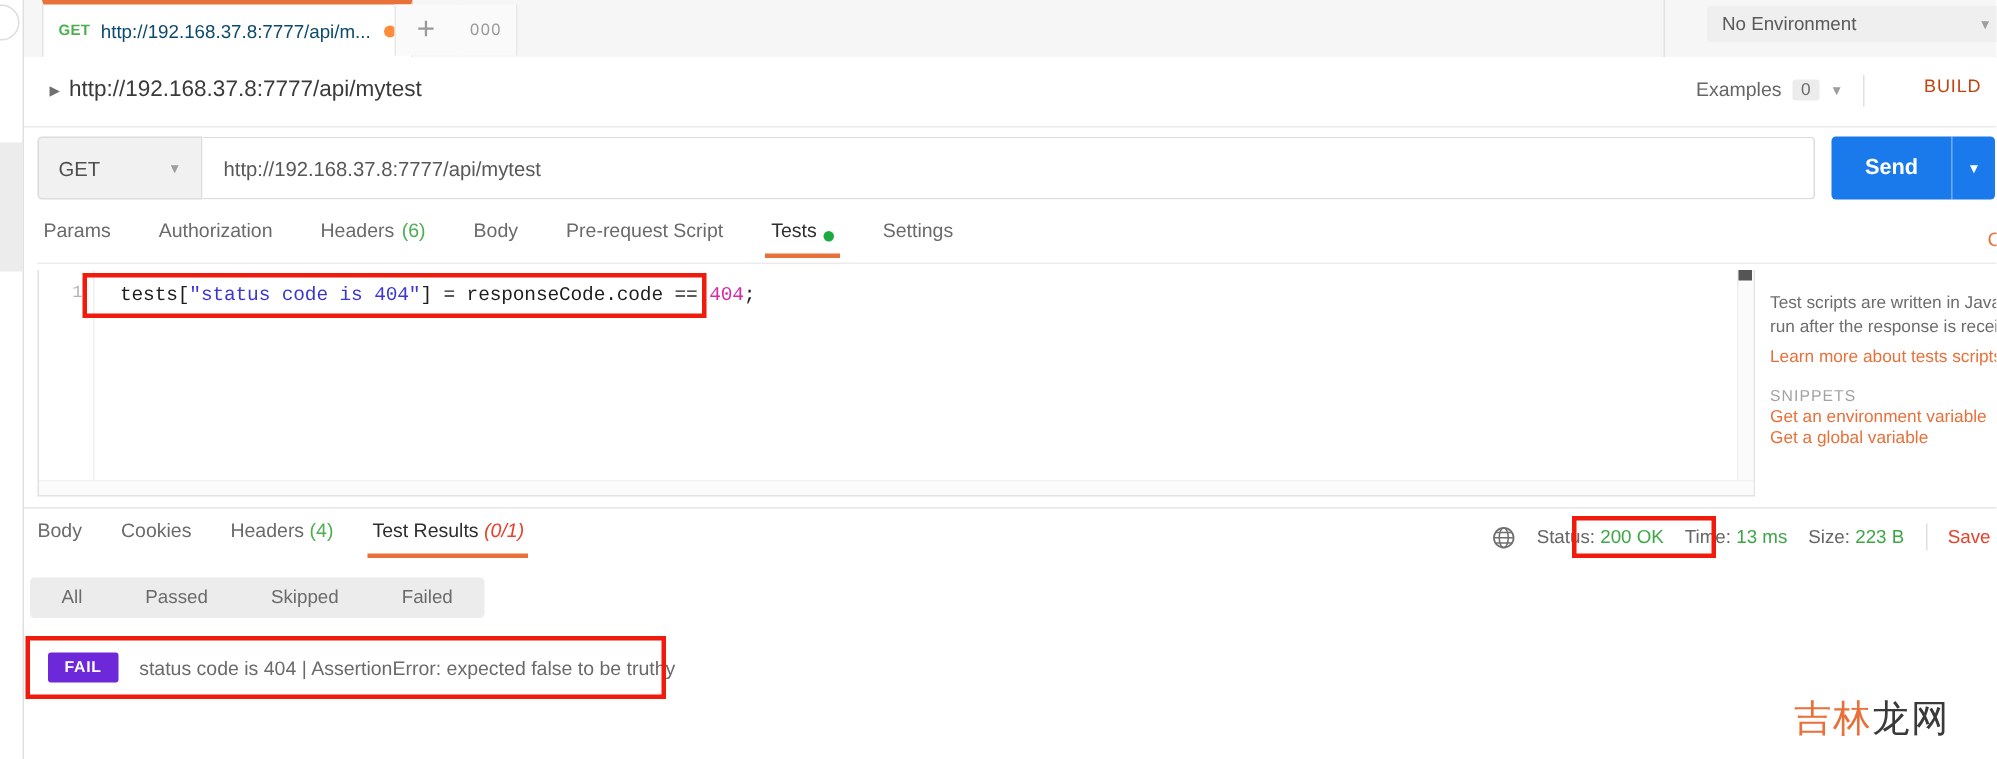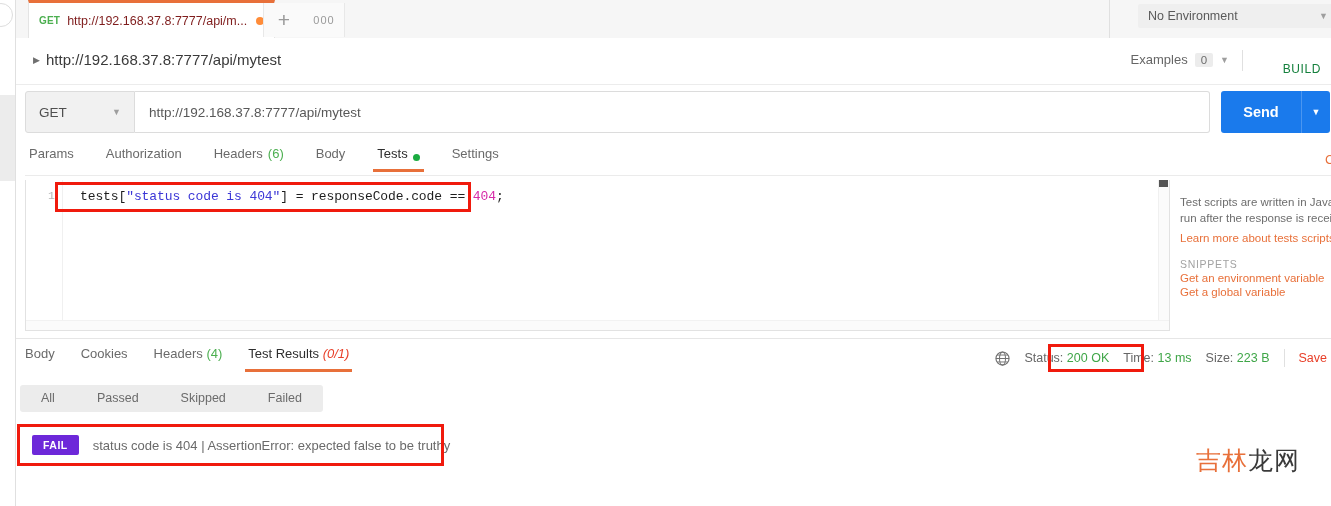--- a/index.html
+++ b/index.html
@@ -68,21 +68,21 @@
     padding: 0 10px;
     gap: 7px;
   }
   .req-tab .verb {
     color: #4caf50;
     font-size: 10px;
     font-weight: bold;
     letter-spacing: .2px;
   }
   .req-tab .tname {
-    color: #7f1d1d;
+    color: #0c4a6e;
     font-size: 12.5px;
     white-space: nowrap;
   }
   .req-tab .dot-unsaved {
     width: 8px; height: 8px;
     border-radius: 50%;
     background: #ff8c39;
     margin-left: 2px;
     flex: 0 0 auto;
   }
@@ -164,22 +164,22 @@
   }
   .examples .caret { color: #9e9e9e; font-size: 9px; }
   .vline {
     position: absolute;
     right: 88px; top: 12px;
     width: 1px; height: 21px;
     background: #e0e0e0;
   }
   .build-btn {
     position: absolute;
-    right: 10px; top: 24px;
-    color: #15803d;
+    right: 10px; top: 12px;
+    color: #c2410c;
     font-size: 12px;
     letter-spacing: .6px;
   }
 
   
   .urlrow {
     position: absolute;
     left: 25px; top: 91px;
     width: 1296px; height: 42px;
   }
@@ -471,21 +471,21 @@
   }
   .fail-text {
     color: #6a6a6a;
     font-size: 13px;
     white-space: nowrap;
   }
 
   
   .watermark {
     position: absolute;
-    left: 1196px; top: 444px;
+    left: 1196px; top: 462px;
     font-size: 25px;
     font-family: "DejaVu Sans", sans-serif;
     letter-spacing: 1px;
     white-space: nowrap;
   }
   .wm-a { color: #e8703a; }
   .wm-b { color: #3a3a3a; }
 </style>
 </head>
 <body>
@@ -551,20 +551,23 @@
     </div>
     <div class="rtab">
       <span>Authorization</span>
     </div>
     <div class="rtab">
       <span>Headers</span>
       <span class="cnt-green">(6)</span>
     </div>
     <div class="rtab">
       <span>Body</span>
+    </div>
+    <div class="rtab">
+      <span>Pre-request Script</span>
     </div>
     <div class="rtab active">
       <span>Tests</span>
       <span class="gdot"></span>
     </div>
     <div class="rtab">
       <span>Settings</span>
     </div>
   </div>
   <div class="reqtabs-underline"></div>

